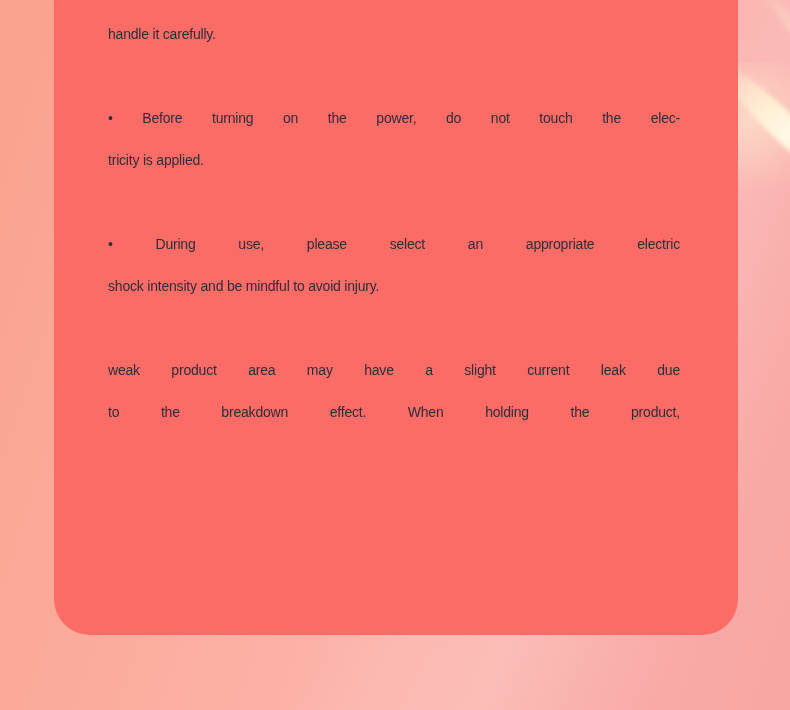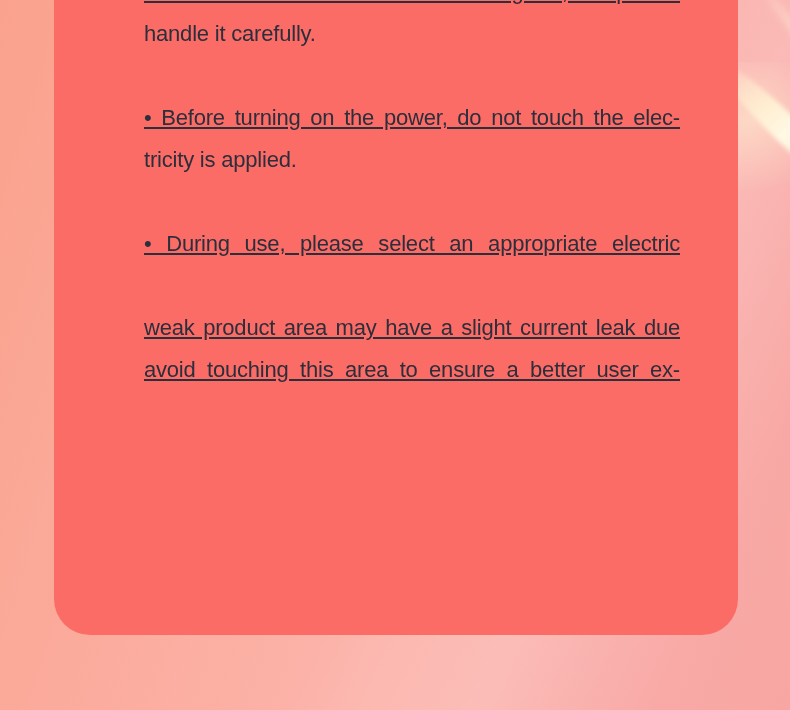--- a/index.html
+++ b/index.html
@@ -72,31 +72,29 @@
   }
   .para {
     margin: 0 0 42px 0;
   }
   .para:last-child {
     margin-bottom: 0;
   }
   .line {
     height: 42px;
     line-height: 42px;
-    font-size: 22px;
+    font-size: 14px;
     letter-spacing: -0.2px;
     white-space: nowrap;
     overflow: visible;
-    margin-left: 36px;
   }
   .line.jfy {
     white-space: normal;
     text-align: justify;
     text-align-last: justify;
-    text-decoration: underline;
   }
 </style>
 </head>
 <body>
 
 <div class="bg"></div>
 <div class="sheen"></div>
 <div class="streak-faint"></div>
 <div class="streak-glow"></div>
 <div class="streak"></div>
@@ -106,19 +104,20 @@
       <div class="para">
         <div class="line jfy">• The conductive tube is made of glass, so please</div>
         <div class="line">handle it carefully.</div>
       </div>
       <div class="para">
         <div class="line jfy">• Before turning on the power, do not touch the elec-</div>
         <div class="line">tricity is applied.</div>
       </div>
       <div class="para">
         <div class="line jfy">• During use, please select an appropriate electric</div>
+        <div class="line">shock intensity and be mindful to avoid injury.</div>
       </div>
       <div class="para">
         <div class="line jfy">weak product area may have a slight current leak due</div>
-        <div class="line jfy">avoid touching this area to ensure a better user ex-</div>
+        <div class="line jfy">to the breakdown effect. When holding the product,</div>
       </div>
     </div>
 </div>
 
 </body></html>

